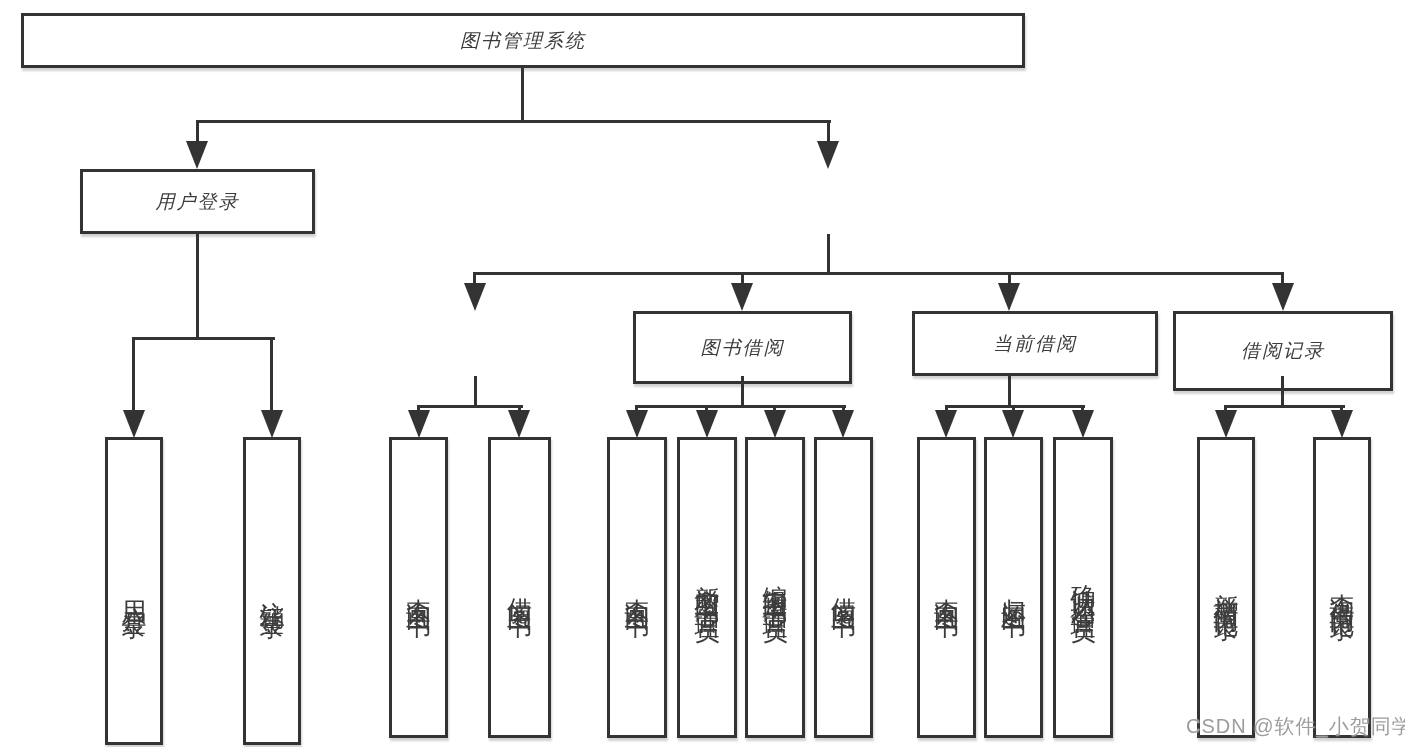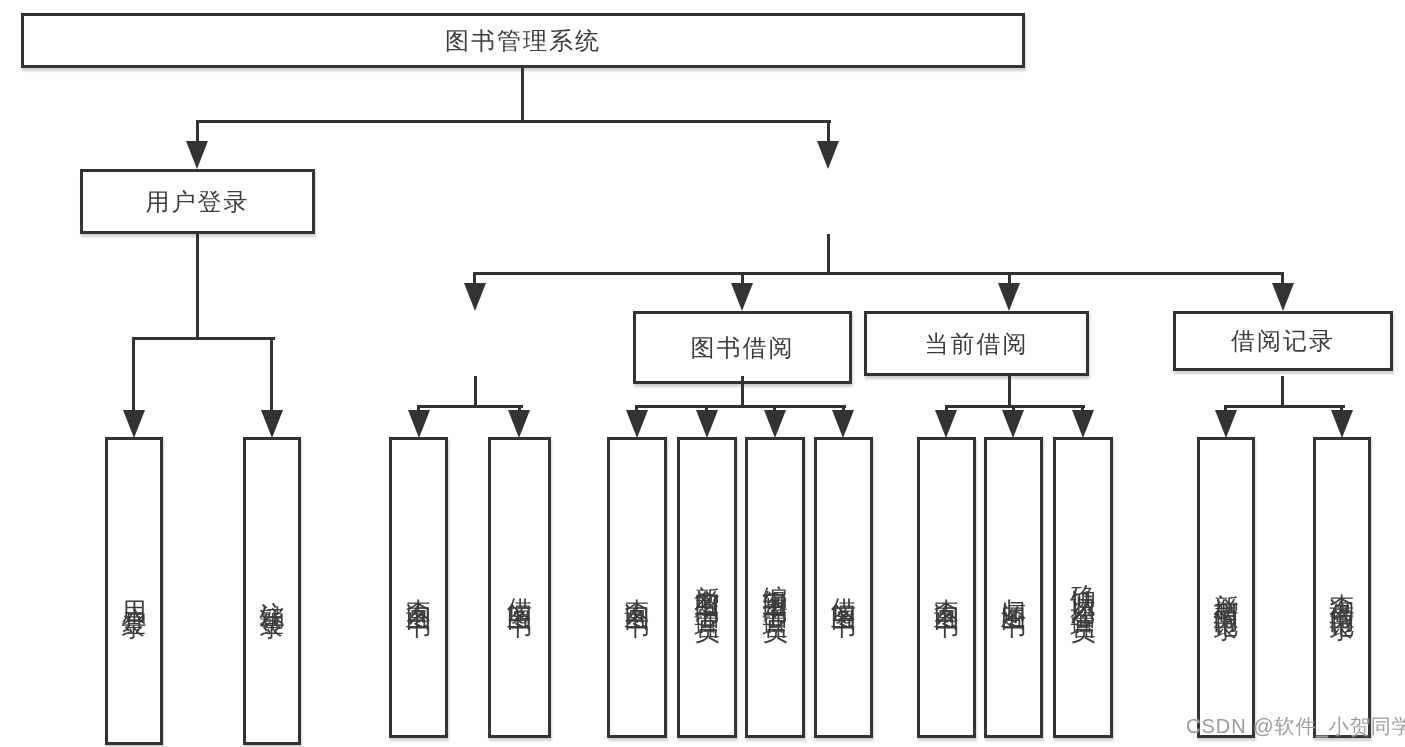--- a/index.html
+++ b/index.html
@@ -21,23 +21,24 @@
     position:absolute;
     border:3px solid var(--line);
     background:#ffffff;
     color:var(--text);
     display:flex;
     align-items:center;
     justify-content:center;
     box-shadow:1px 3px 2px rgba(0,0,0,0.18);
   }
   .hbox{
-    font-size:24px;
+    font-size:19px;
     letter-spacing:2px;
     white-space:nowrap;
+    font-style:italic;
   }
   .vbox{
     writing-mode:vertical-rl;
     text-orientation:mixed;
     font-size:25px;
     letter-spacing:5px;
     line-height:1;
   }
   .line{
     position:absolute;
@@ -89,22 +90,22 @@
   <div class="line" style="left:473px;top:272px;width:3px;height:14px"></div>
   <div class="arrow" style="left:464px;top:283px"></div>
   <div class="line" style="left:741px;top:272px;width:3px;height:14px"></div>
   <div class="arrow" style="left:731px;top:283px"></div>
   <div class="line" style="left:1008px;top:272px;width:3px;height:14px"></div>
   <div class="arrow" style="left:998px;top:283px"></div>
   <div class="line" style="left:1281px;top:272px;width:3px;height:14px"></div>
   <div class="arrow" style="left:1272px;top:283px"></div>
 
   <div class="box hbox" style="left:633px;top:311px;width:219px;height:73px">图书借阅</div>
-  <div class="box hbox" style="left:864px;top:311px;width:225px;height:65px">当前借阅</div>
-  <div class="box hbox" style="left:1173px;top:311px;width:220px;height:60px">借阅记录</div>
+  <div class="box hbox" style="left:912px;top:311px;width:246px;height:65px">当前借阅</div>
+  <div class="box hbox" style="left:1173px;top:311px;width:220px;height:80px">借阅记录</div>
 
   <div class="line" style="left:474px;top:376px;width:3px;height:32px"></div>
   <div class="line" style="left:417px;top:405px;width:106px;height:3px"></div>
   <div class="line" style="left:417px;top:405px;width:3px;height:10px"></div>
   <div class="arrow" style="left:408px;top:410px"></div>
   <div class="line" style="left:518px;top:405px;width:3px;height:10px"></div>
   <div class="arrow" style="left:508px;top:410px"></div>
 
   <div class="line" style="left:741px;top:376px;width:3px;height:32px"></div>
   <div class="line" style="left:635px;top:405px;width:211px;height:3px"></div>

